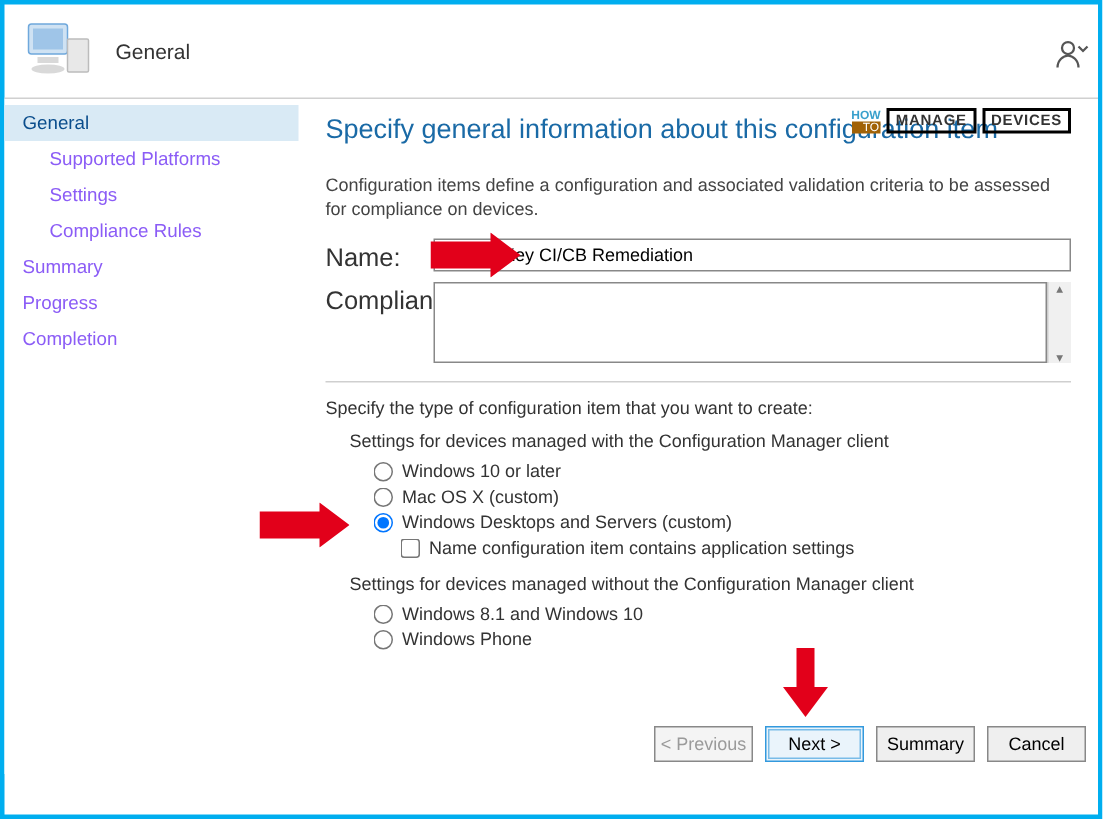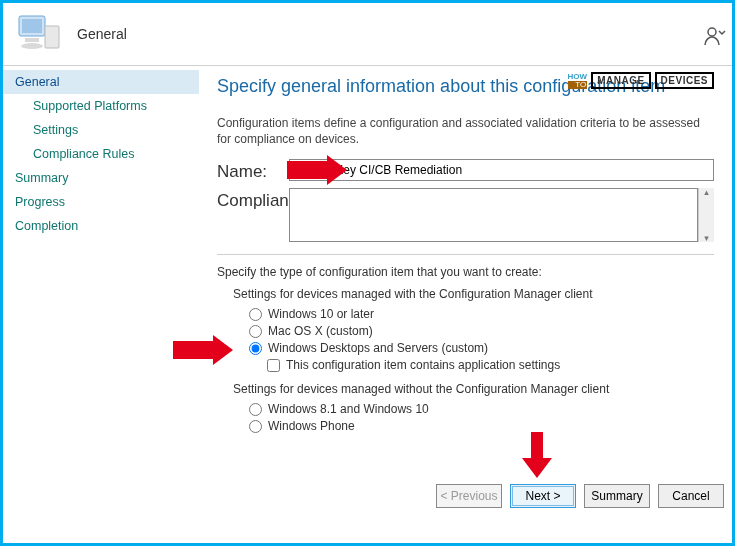--- a/index.html
+++ b/index.html
@@ -7,21 +7,21 @@
 .frame { width: 735px; height: 546px; border: 3px solid #00aeef; background: #fff; position: relative; }
 .titlebar { height: 26px; display: flex; align-items: center; padding: 0 6px; font-size: 12px; color: #333; }
 .titlebar svg { margin-right: 6px; }
 .header { height: 62px; display: flex; align-items: center; padding: 0 12px; position: relative; }
 .header .pc-icon { width: 48px; height: 48px; margin-right: 14px; }
 .header .title { font-size: 14px; color: #333; }
 .header .avatar { position: absolute; right: 6px; top: 22px; }
 .hr { height: 1px; background: #d0d0d0; margin: 0; }
 .body { display: flex; height: calc(100% - 26px - 62px - 2px); }
 .sidebar { width: 196px; background: #fff; padding-top: 4px; font-size: 12.5px; }
-.sidebar .step { padding: 5px 12px; color: #0f766e; cursor: pointer; }
+.sidebar .step { padding: 5px 12px; color: #8b5cf6; cursor: pointer; }
 .sidebar .step.active { background: #d9eaf5; color: #0a4d8c; }
 .sidebar .step.sub { padding-left: 30px; }
 .main { flex: 1; padding: 10px 18px 0 18px; position: relative; font-size: 12.5px; color: #333; }
 .main .bigtitle { color: #1a6aa6; font-size: 18px; font-weight: 400; margin-bottom: 18px; }
 .logo { position: absolute; right: 18px; top: 6px; display:flex; align-items:center; gap:4px;}
 .logo .m { border:2px solid #000; padding:1px 4px; font-size:10px; font-weight:700; letter-spacing:0.5px;}
 .logo .d { border:2px solid #000; padding:1px 4px; font-size:10px; font-weight:700; letter-spacing:0.5px;}
 .logo .howto { font-size:8px; line-height:8px; text-align:right; }
 .howtop{color:#39a0cc;font-weight:700}
 .howbot{background:#a16207;color:#fff;padding:0 1px}
@@ -126,21 +126,21 @@
           </label>
         <label class="opt">
           <input type="radio" name="citype" checked="" style="">
             <span>Windows Desktops and Servers (custom)</span>
           <svg class="arrow" style="left:-76px;top:-6px" width="60" height="30">
             <polygon points="0,6 40,6 40,0 60,15 40,30 40,24 0,24" fill="#e2001a"></polygon>
           </svg>
         </label>
         <label class="opt check">
             <input type="checkbox" style="">
-            <span>This configuration item contains application settings</span>
+            <span>Name configuration item contains application settings</span>
           </label>
       </div>
 
       <div class="group">
         <div class="ghead">Settings for devices managed without the Configuration Manager client</div>
         <label class="opt">
             <input type="radio" name="citype" style="">
             <span>Windows 8.1 and Windows 10</span>
           </label>
         <label class="opt">

